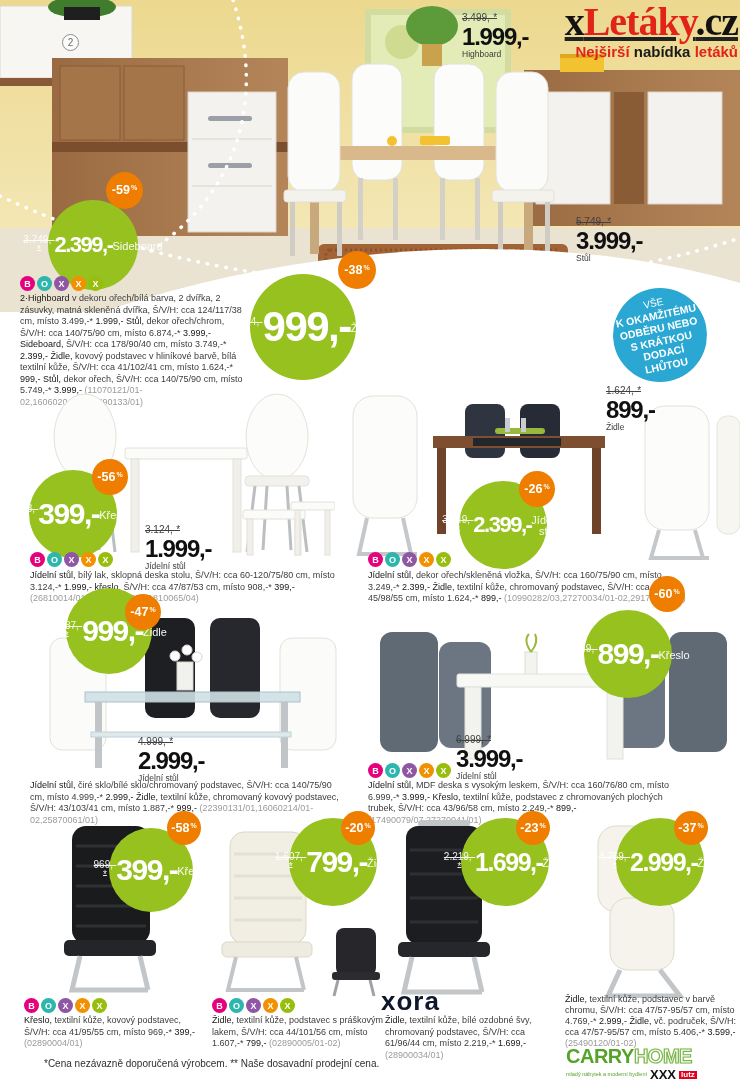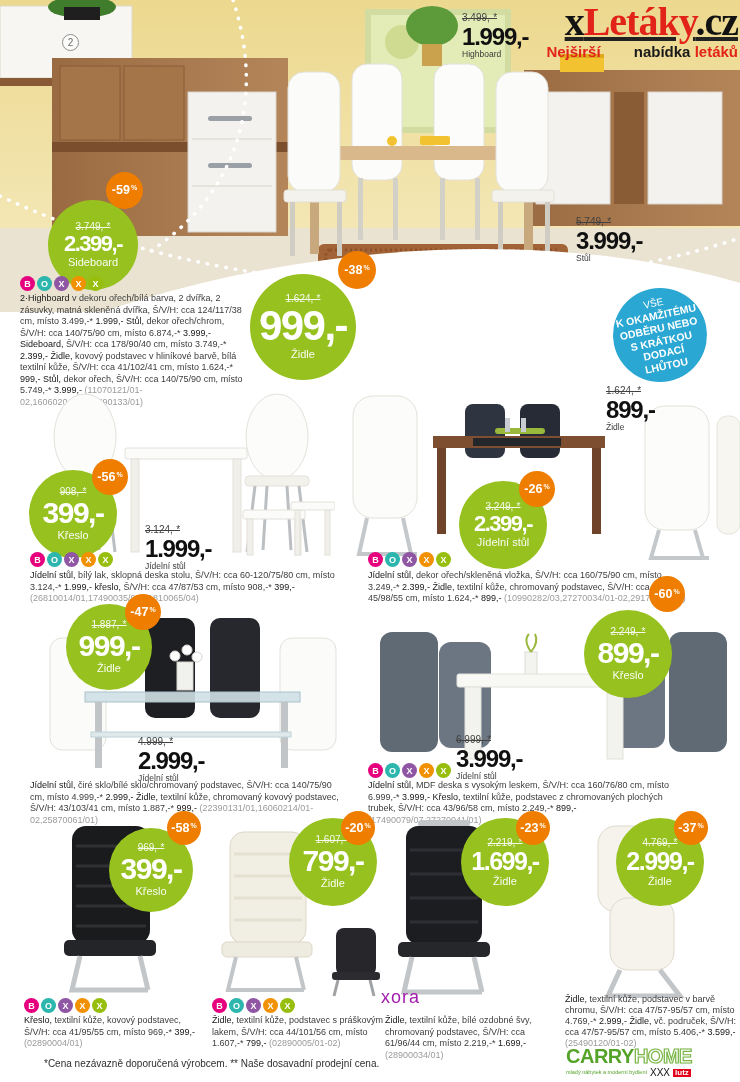--- a/index.html
+++ b/index.html
@@ -5,24 +5,24 @@
   html,body{margin:0;padding:0;background:#fff;}
   .page{position:relative;width:740px;height:1082px;background:#fff;overflow:hidden;
         font-family:"Liberation Sans",sans-serif;color:#222;}
   .abs{position:absolute;}
   
   .site-logo{position:absolute;top:2px;right:2px;text-align:right;line-height:1;}
   .logo-main{font-family:"Liberation Serif",serif;font-weight:bold;font-size:40px;letter-spacing:-1px;text-decoration:underline;}
   .logo-x,.logo-tld{color:#121212;}
   .logo-word{color:#e2231a;}
   .logo-sub{font-size:15px;font-weight:bold;margin-top:2px;letter-spacing:0;}
-  .sub-red{color:#e2231a;} .sub-black{color:#1a1a1a;padding-left:29px;}
+  .sub-red{color:#e2231a;} .sub-black{color:#1a1a1a;}
   
   .bubble{position:absolute;border-radius:50%;background:#96c11f;color:#fff;display:flex;
-          flex-direction:column;align-items:center;justify-content:center;text-align:center;line-height:1;}
+          flex-direction:row;align-items:center;justify-content:center;text-align:center;line-height:1;}
   .b-old{font-size:10px;text-decoration:line-through;opacity:.92;margin-bottom:1px;}
   .b-price{font-weight:bold;letter-spacing:-1.5px;}
   .p-xl{font-size:42px;} .p-l{font-size:30px;} .p-ml{font-size:25px;} .p-m{font-size:22px;}
   .b-label{font-size:11px;margin-top:2px;opacity:.95;}
   .badge{position:absolute;border-radius:50%;background:#ef7d00;color:#fff;display:flex;
          align-items:center;justify-content:center;font-weight:bold;font-size:12.5px;line-height:1;}
   .badge sup{font-size:7px;margin-left:1px;transform:translateY(-3px);}
   
   .ptag{position:absolute;line-height:1.05;}
   .ptag-old{font-size:10px;color:#414141;text-decoration:line-through;}
@@ -35,28 +35,28 @@
   .promo div:first-child{font-weight:400;font-size:10px;}
   
   .desc{position:absolute;font-size:9px;line-height:11.5px;color:#3c3c3c;}
   .seg-b{font-weight:normal;color:#161616;}
   .seg-c{color:#9b9b9b;}
   
   .boxxx{position:absolute;display:flex;gap:2px;}
   .bx{width:15px;height:15px;border-radius:50%;color:#fff;font-size:9px;font-weight:bold;
       display:flex;align-items:center;justify-content:center;}
   .c0{background:#e6007e;} .c1{background:#2cb6ad;} .c2{background:#8f56a4;} .c3{background:#f29100;} .c4{background:#97be0d;}
-  .xora{position:absolute;color:#a21caf;font-size:18px;font-weight:normal;letter-spacing:1px;line-height:1;}
+  .xora{position:absolute;color:#0f172a;font-size:26px;font-weight:bold;letter-spacing:1px;line-height:1;}
   .carryhome{position:absolute;line-height:1;}
   .ch-carry{color:#56a32a;font-weight:800;font-size:20px;letter-spacing:-.5px;}
   .ch-home{color:#fff;font-weight:800;font-size:20px;letter-spacing:-.5px;
            -webkit-text-stroke:1.2px #7ab648;text-shadow:0 0 1px #7ab648;}
   .ch-line2{margin-top:2px;display:flex;align-items:center;gap:3px;}
   .ch-tag{font-size:5.5px;color:#56a32a;}
-  .ch-xxx{font-weight:400;font-size:10px;color:#111;}
+  .ch-xxx{font-weight:700;font-size:13px;color:#111;}
   .ch-lutz{background:#e2001a;color:#fff;font-size:8px;font-weight:bold;padding:0 2px;}
   
   .marker{position:absolute;width:15px;height:15px;border-radius:50%;border:1.5px solid #8d8d8d;
           color:#6e6e6e;font-size:10px;display:flex;align-items:center;justify-content:center;
           background:rgba(255,255,255,.65);}
   .footer{position:absolute;font-size:10px;color:#2e2e2e;}
 </style>
 </head>
 <body>
 
@@ -306,21 +306,21 @@
     <div class="ptag-old">4.999,-*</div>
     <div class="ptag-price">2.999,-</div>
     <div class="ptag-label">Jídelní stůl</div>
   </div>
   <div class="ptag" style="left:456px;top:735px">
     <div class="ptag-old">6.999,-*</div>
     <div class="ptag-price">3.999,-</div>
     <div class="ptag-label">Jídelní stůl</div>
   </div>
 
-  <div class="bubble" style="left:66px;top:604px;width:86px;height:86px">
+  <div class="bubble" style="left:66px;top:588px;width:86px;height:86px">
     <div class="b-old">1.887,-*</div>
     <div class="b-price p-l">999,-</div>
     <div class="b-label">Židle</div>
   </div>
   <div class="badge" style="left:125px;top:594px;width:36px;height:36px">
     <span>-47</span>
       <sup>%</sup>
   </div>
   <div class="bubble" style="left:584px;top:610px;width:88px;height:88px">
     <div class="b-old">2.249,-*</div>

